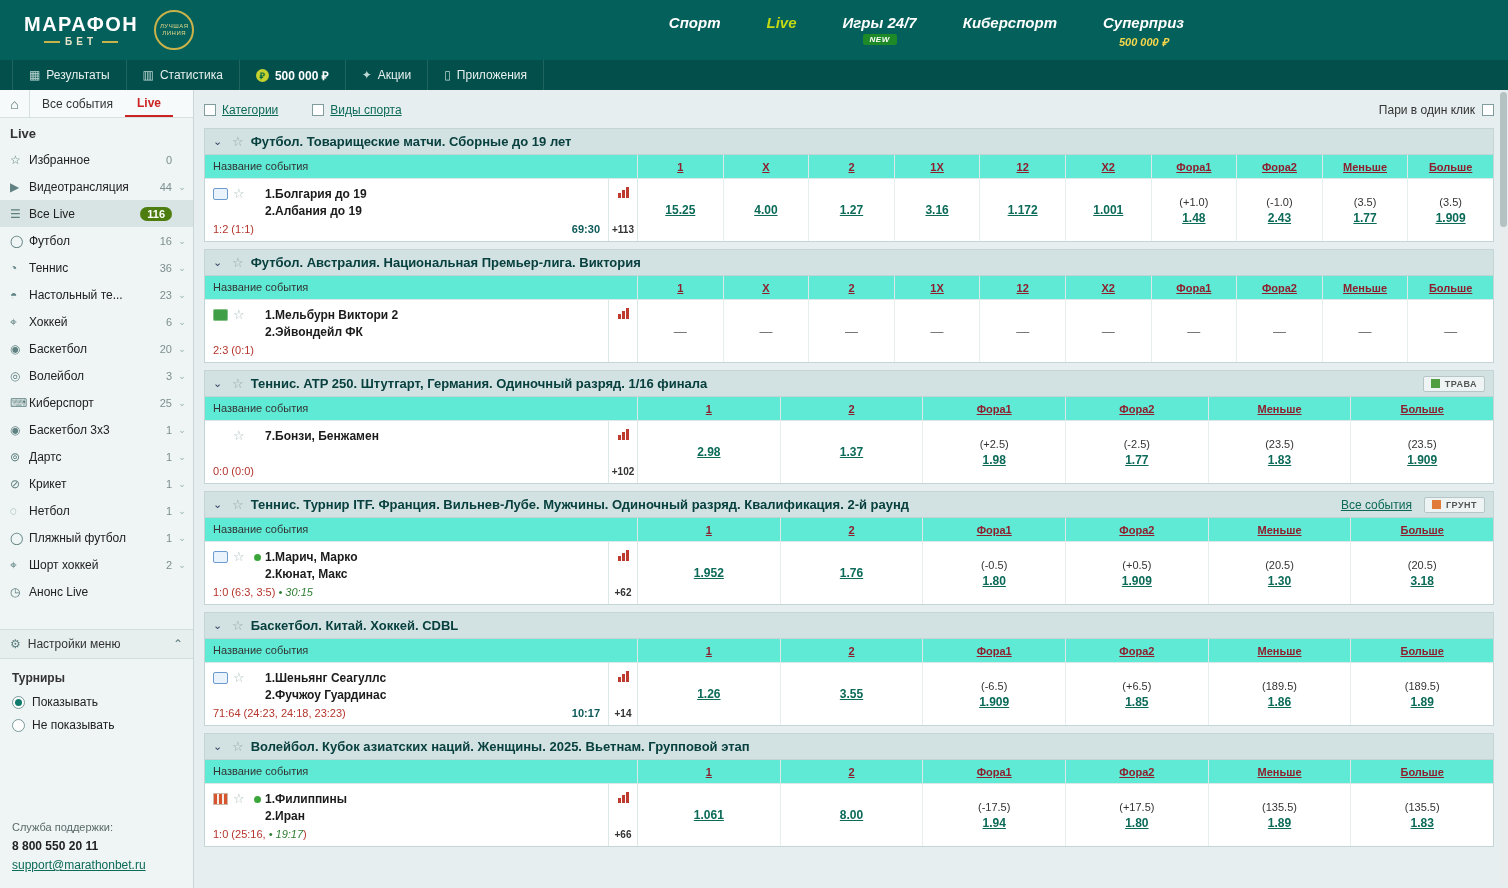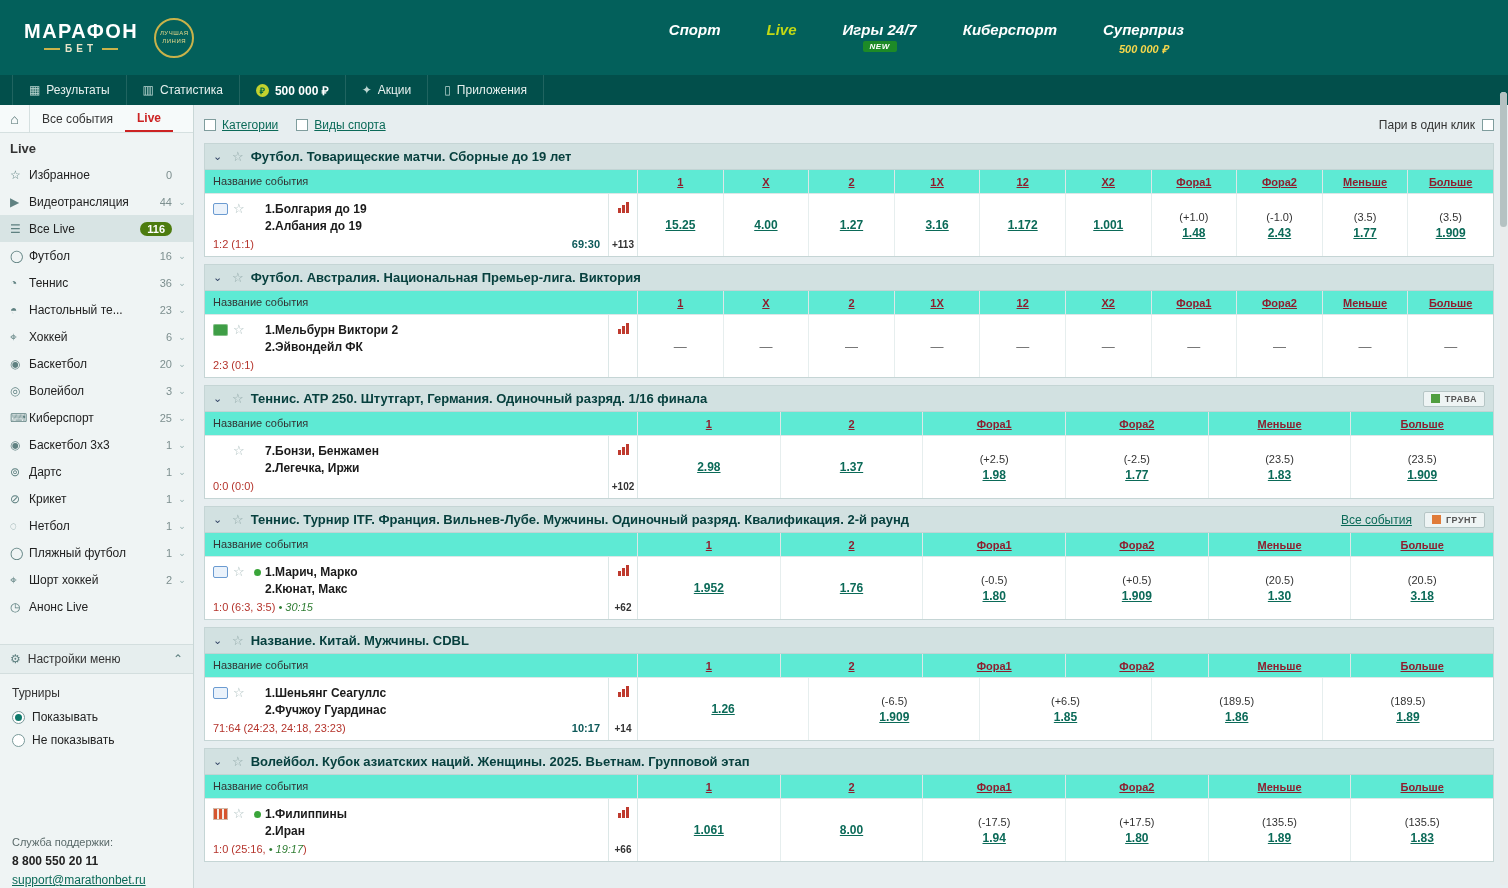--- a/index.html
+++ b/index.html
@@ -1,21 +1,21 @@
 <!DOCTYPE html>
 <html><head>
 <meta charset="utf-8">
 <style>
   * { margin:0; padding:0; box-sizing:border-box; }
   html,body { width:1508px; height:888px; overflow:hidden; }
   body { font-family:"Liberation Sans",sans-serif; background:#e7eef0; font-size:12px; color:#222; position:relative; }
   a { cursor:pointer; }
 
   
-  .topbar { height:75px; background:#03605b; display:flex; align-items:center; padding:0 24px; color:#fff; }
+  .topbar { height:60px; background:#03605b; display:flex; align-items:center; padding:0 24px; color:#fff; }
   .logo { display:flex; flex-direction:column; align-items:center; line-height:1; cursor:pointer; }
   .logo-main { font-size:20px; font-weight:bold; letter-spacing:1.5px; color:#fff; }
   .logo-sub { display:flex; align-items:center; gap:5px; margin-top:3px; }
   .logo-sub span.txt { font-size:10px; font-weight:bold; letter-spacing:4px; color:#e8e4c9; }
   .logo-dash { width:16px; height:2px; background:#c9b24a; display:inline-block; }
   .award { width:40px; height:40px; border:2px solid #c9b24a; border-radius:50%; margin-left:16px;
            display:flex; flex-direction:column; align-items:center; justify-content:center; line-height:1.2; }
   .award span { font-size:6px; color:#e7d98a; letter-spacing:.5px; }
   .main-nav { margin-left:auto; margin-right:300px; display:flex; gap:46px; }
   .nav-item { display:flex; flex-direction:column; align-items:center; padding-top:2px; text-decoration:none; position:relative;font-style:italic; }
@@ -48,33 +48,33 @@
   .si-icon { width:19px; color:#5f8181; font-size:12px; }
   .si-label { flex:1; font-size:12px; color:#222; white-space:nowrap; overflow:hidden; }
   .si-count { font-size:11px; color:#7d8f8f; margin-right:5px; }
   .si-count.pill { background:#4d7c0f; color:#fff; border-radius:8px; padding:1px 7px; font-weight:bold; }
   .si-chev { width:10px; color:#9ab4b4; font-size:9px; text-align:center; }
   .menu-settings { margin-top:24px; height:30px; background:#e6eeee; border-top:1px solid #d3dede; border-bottom:1px solid #d3dede;
                    display:flex; align-items:center; gap:7px; padding:0 10px; cursor:pointer; }
   .menu-settings .lbl { flex:1; font-size:12px; color:#333; }
   .menu-settings .ico { color:#5f8181; }
   .tour-block { padding:12px 12px 0; }
-  .tour-title { font-weight:normal; font-size:12px; color:#333; margin-bottom:10px; }
+  .tour-title { font-weight:bold; font-size:12px; color:#333; margin-bottom:10px; }
   .radio-row { display:flex; align-items:center; gap:7px; margin-bottom:9px; cursor:pointer; }
   .radio { width:13px; height:13px; border:1px solid #7a9a9a; border-radius:50%; background:#fff; position:relative; }
   .radio.sel::after { content:""; position:absolute; left:2px; top:2px; width:7px; height:7px; border-radius:50%; background:#0f7a6c; }
   .radio-lbl { font-size:12px; color:#222; }
   .support { margin-top:auto; padding:0 12px 16px; }
   .support-title { font-size:11px; color:#5a6a6a; margin-bottom:6px;margin-top:28px; }
   .support-phone { font-size:12px; font-weight:bold; color:#222; margin-bottom:5px; }
   .support-email { font-size:12px; color:#0b6a58; text-decoration:underline; }
 
   
   .main { flex:1; padding:8px 14px 0 10px; overflow:hidden; }
-  .content-toolbar { height:24px; display:flex; align-items:center; gap:18px; margin-bottom:6px; }
+  .content-toolbar { height:24px; display:flex; align-items:center; gap:34px; margin-bottom:6px; }
   .checkbox { width:12px; height:12px; border:1px solid #7f9d9d; background:#fff; display:inline-block; cursor:pointer; }
   .tb-link { display:flex; align-items:center; gap:6px; }
   .tb-link a { color:#0b6a58; text-decoration:underline; font-size:12px; }
   .tb-right { margin-left:auto; display:flex; align-items:center; gap:7px; }
   .tb-right span { font-size:12px; color:#333; }
 
   
   .section { border:1px solid #c5d5d5; background:#fff; margin-bottom:7px; }
   .sec-header { height:26px; background:#d2e1e1; border-bottom:1px solid #c2d4d4; display:flex; align-items:center; gap:7px; padding:0 8px 0 8px; }
   .sec-chev { color:#346; font-size:11px; cursor:pointer; width:12px; }
@@ -573,21 +573,20 @@
           </div>
           <div class="event-row">
             <div class="name-cell">
               <div class="teams">
                 <div class="row-icons">
                   <span class="media-slot"></span>
                   <span class="row-star">☆</span>
                 </div>
                 <div class="names">
                   <div class="tline">7.Бонзи, Бенжамен</div>
-                  <div class="tline">2.Легечка, Иржи</div>
                 </div>
               </div>
               <div class="score-row">
                 <span class="score">0:0 (0:0)</span>
               </div>
             </div>
             <div class="stats-cell">
               <span class="bars">
                 <i></i>
                 <i></i>
@@ -699,21 +698,21 @@
             <div class="odd-cell">
               <span class="odd-param">(20.5)</span>
               <a class="odd-link">3.18</a>
             </div>
           </div>
         </section>
         <section class="section">
           <div class="sec-header">
             <span class="sec-chev">⌄</span>
             <span class="sec-star">☆</span>
-            <span class="sec-title">Название. Китай. Мужчины. CDBL</span>
+            <span class="sec-title">Баскетбол. Китай. Хоккей. CDBL</span>
             <div class="sec-right"></div>
           </div>
           <div class="cols-row">
             <div class="name-head">Название события</div>
             <div class="col-head">
               <a class="col-link">1</a>
             </div>
             <div class="col-head">
               <a class="col-link">2</a>
             </div>
@@ -750,20 +749,23 @@
             <div class="stats-cell">
               <span class="bars">
                 <i></i>
                 <i></i>
                 <i></i>
               </span>
               <span class="more-cnt">+14</span>
             </div>
             <div class="odd-cell">
               <a class="odd-link">1.26</a>
+            </div>
+            <div class="odd-cell">
+              <a class="odd-link">3.55</a>
             </div>
             <div class="odd-cell">
               <span class="odd-param">(-6.5)</span>
               <a class="odd-link">1.909</a>
             </div>
             <div class="odd-cell">
               <span class="odd-param">(+6.5)</span>
               <a class="odd-link">1.85</a>
             </div>
             <div class="odd-cell">

